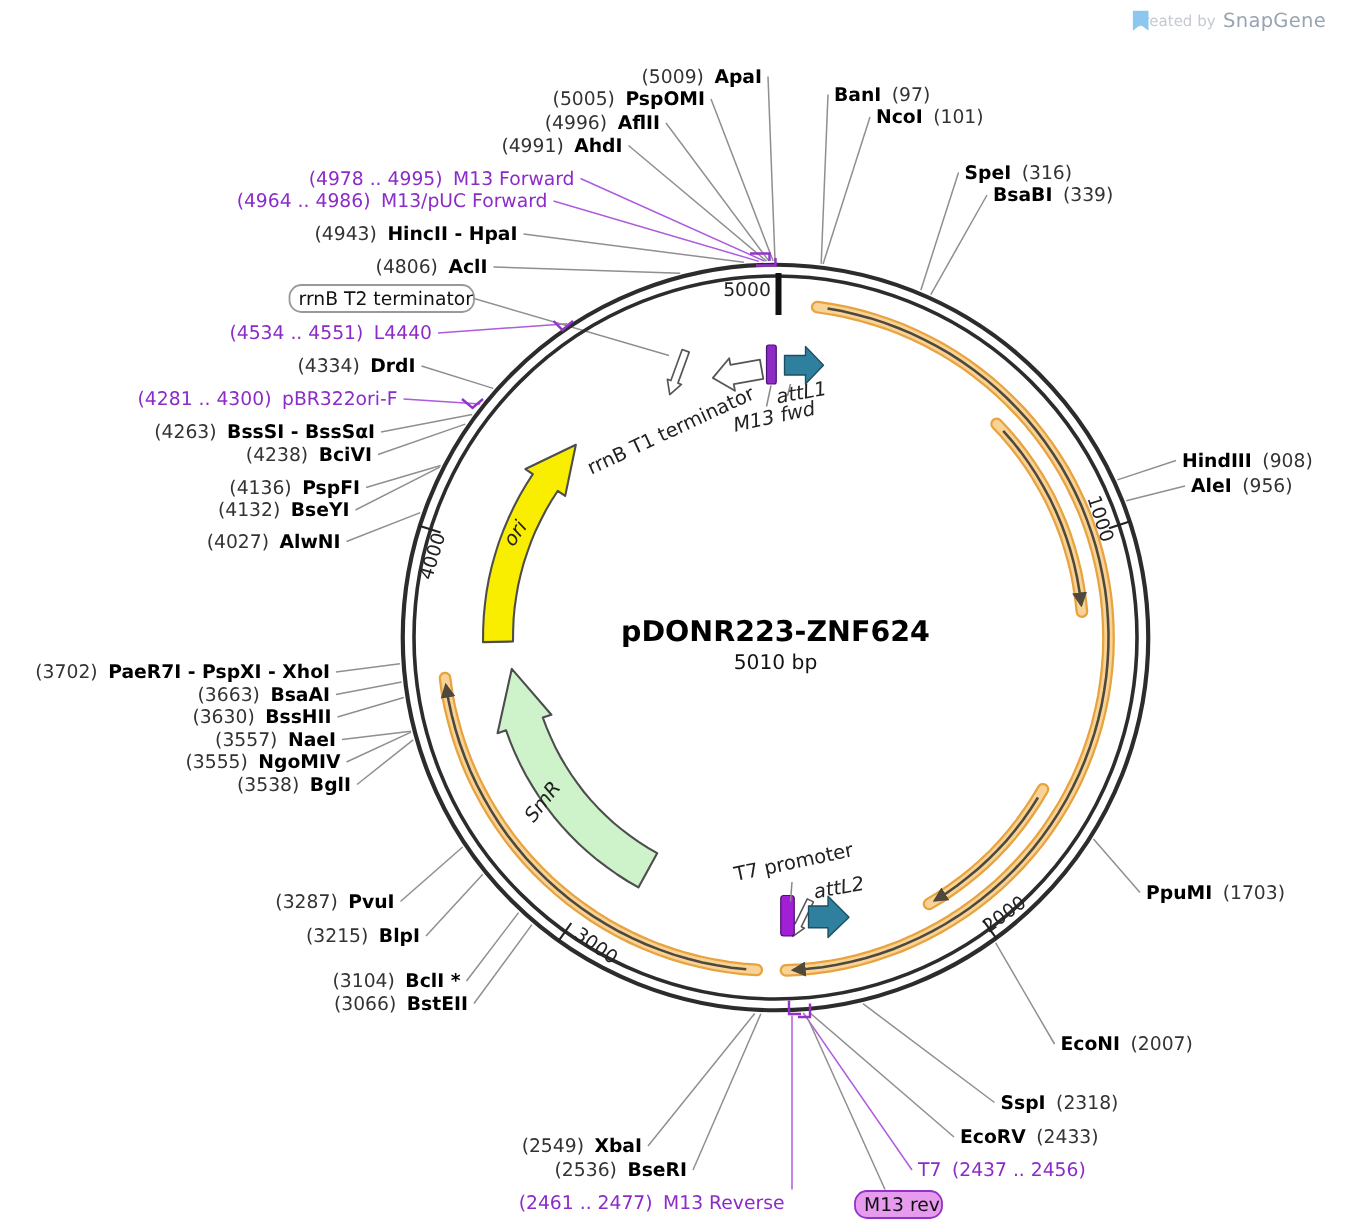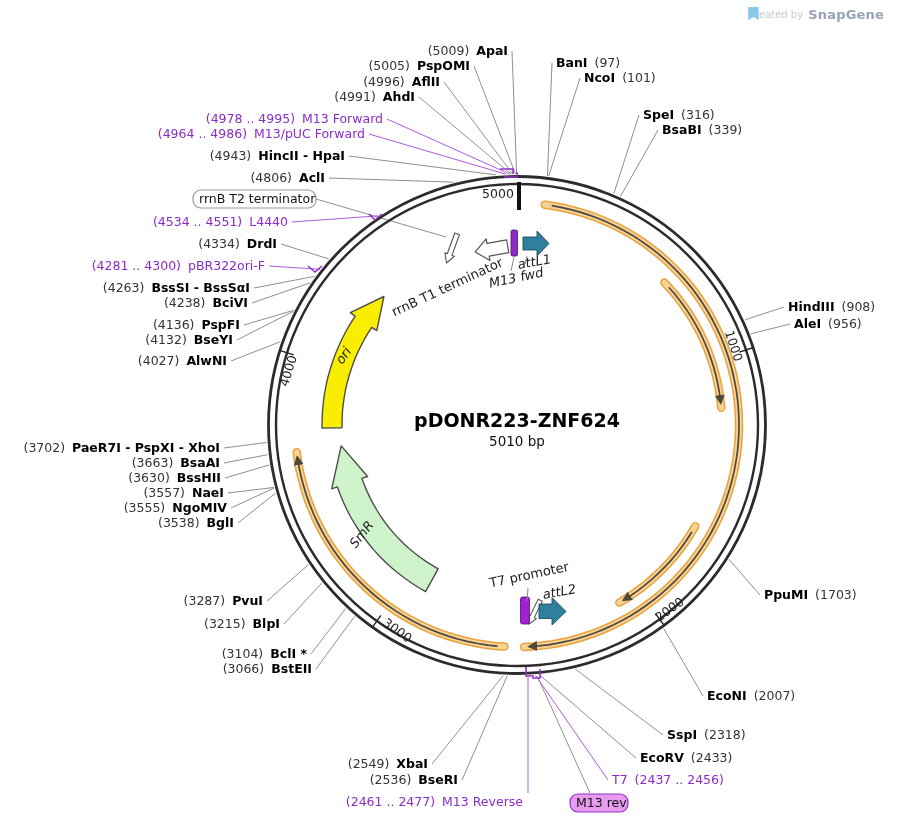--- a/index.html
+++ b/index.html
@@ -11,21 +11,21 @@
   .site .num{fill:#333;font-weight:400;}
   .site.purple .name,.site.purple .num{fill:#8B2BC8;font-weight:400;}
   .tick-label{font-family:"DejaVu Sans",sans-serif;font-size:12.5px;fill:#222;}
   .feat{font-family:"DejaVu Sans",sans-serif;font-size:13px;fill:#222;}
   .feat.it{font-style:italic;}
   .title{font-family:"DejaVu Sans",sans-serif;font-size:19px;font-weight:700;fill:#000;}
   .subtitle{font-family:"DejaVu Sans",sans-serif;font-size:13.5px;fill:#111;}
   .boxtext{font-family:"DejaVu Sans",sans-serif;font-size:12.5px;fill:#111;}
   .wm{position:absolute;top:7px;right:14px;display:flex;align-items:center;gap:5px;}
   .wm .cb{font-size:10px;color:#c5c9d0;}
-  .wm .brand{font-size:13px;color:#98a4b2;font-weight:700;letter-spacing:.2px;}
+  .wm .brand{font-size:13px;color:#98a4b2;font-weight:400;letter-spacing:.2px;}
 </style>
 </head>
 <body>
 
 <div class="stage">
   <svg id="map" width="898" height="821" viewBox="0 0 898 821">
     <defs>
       <marker id="ah" viewBox="0 0 8 8" refX="6.5" refY="4" markerWidth="10" markerHeight="10" orient="auto" markerUnits="userSpaceOnUse">
         <path d="M0,0 L8,4 L0,8 Z" fill="#4F483C"></path>
       </marker>

